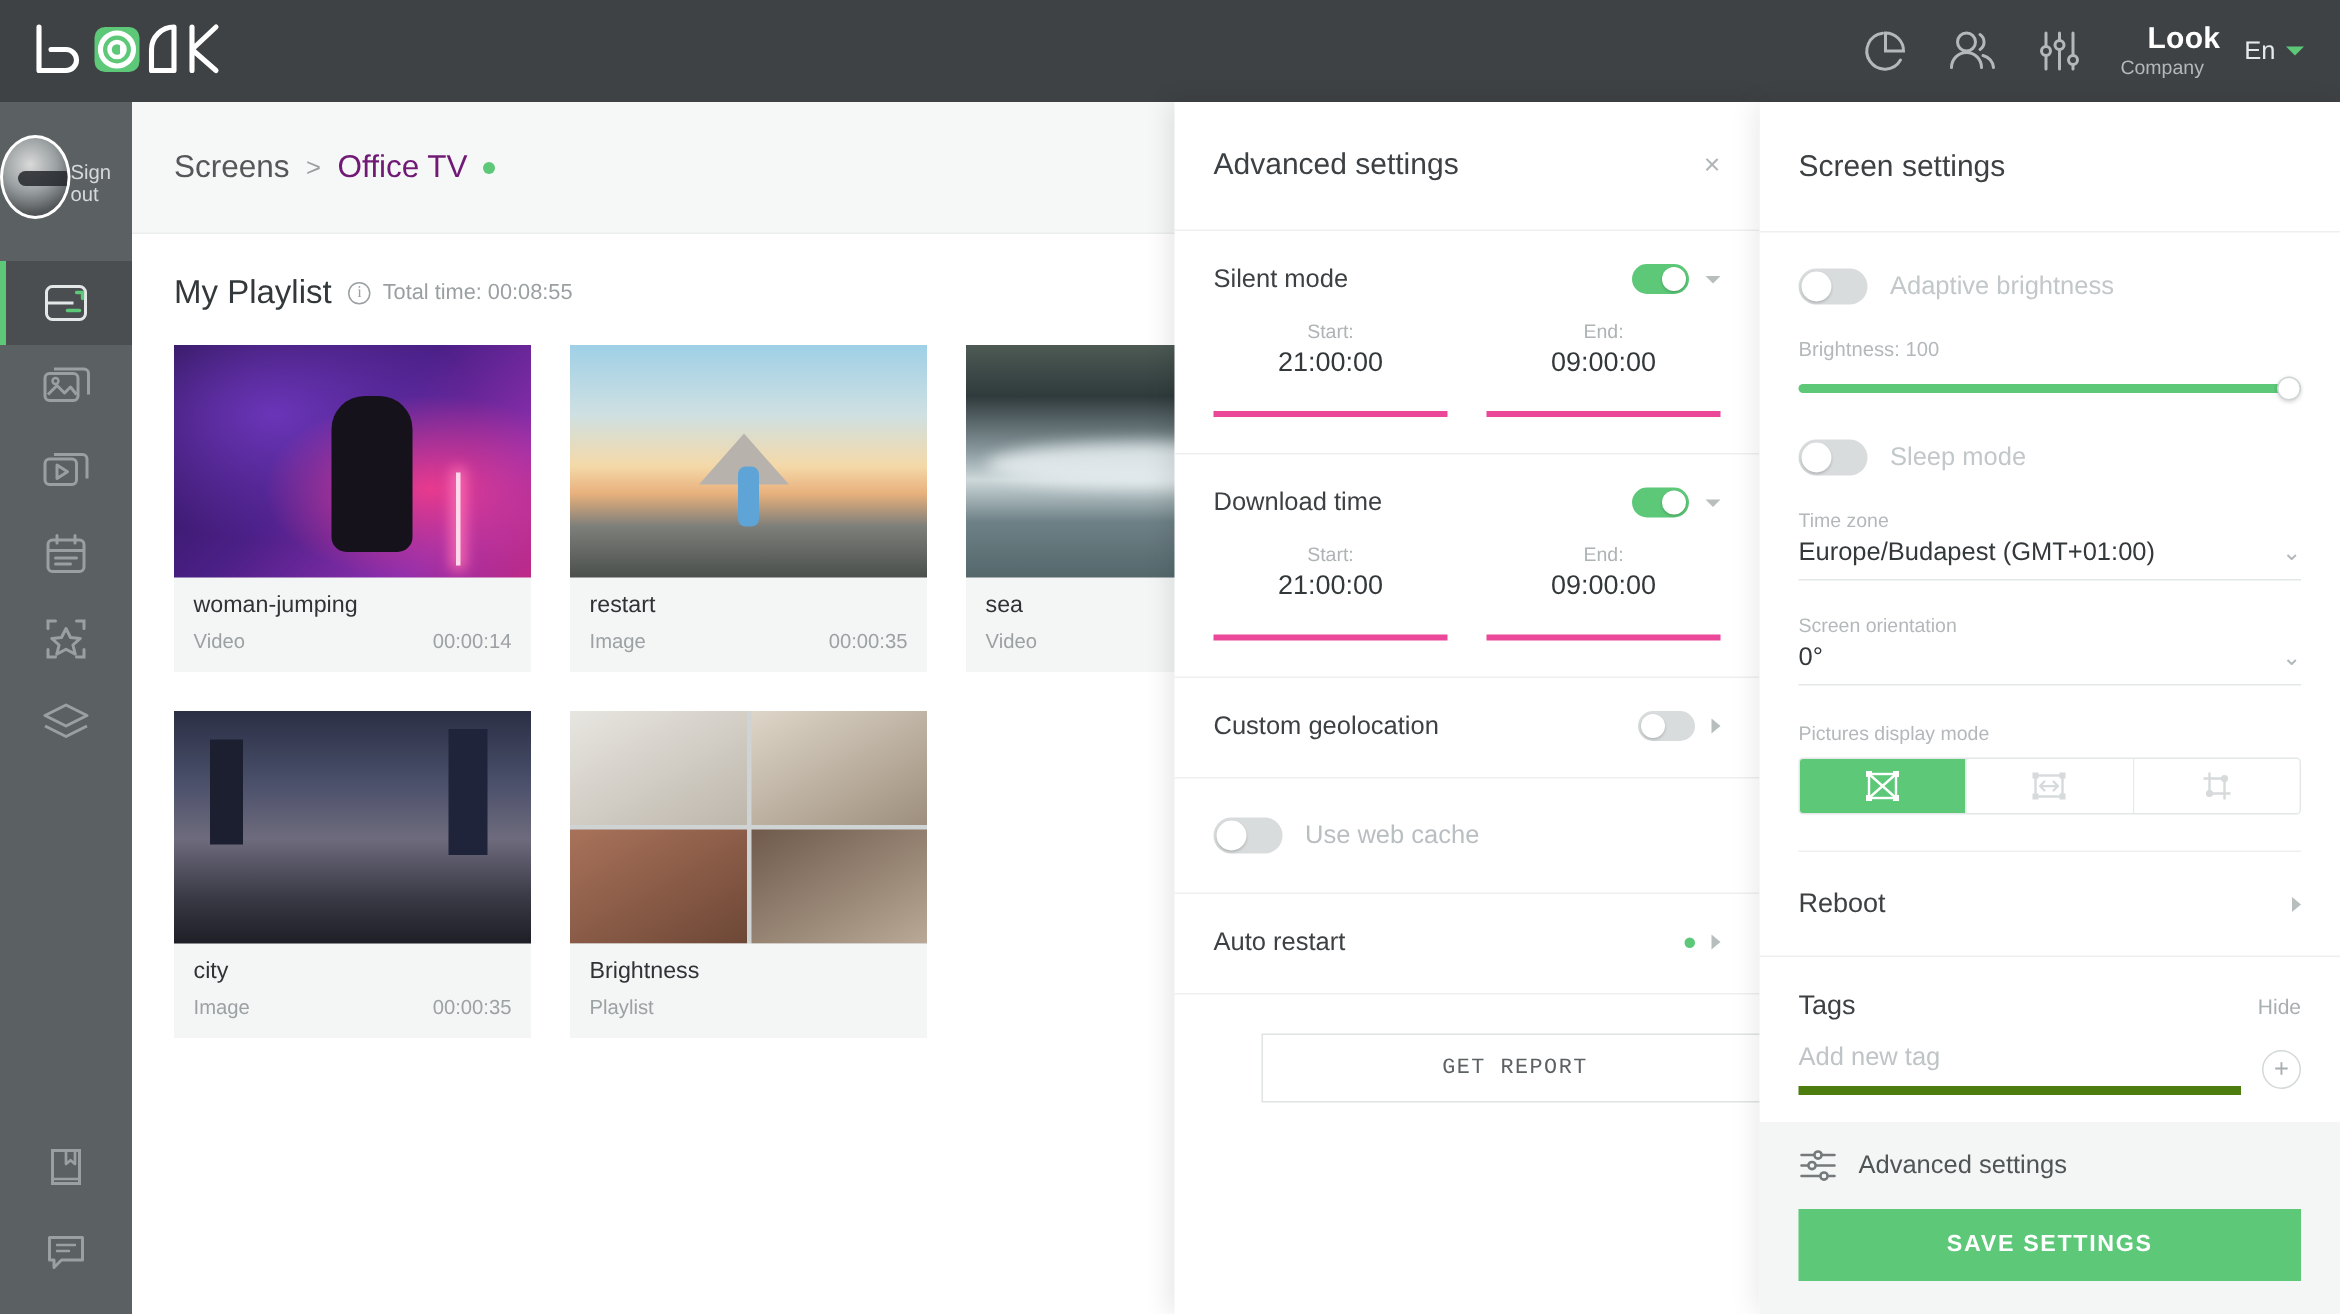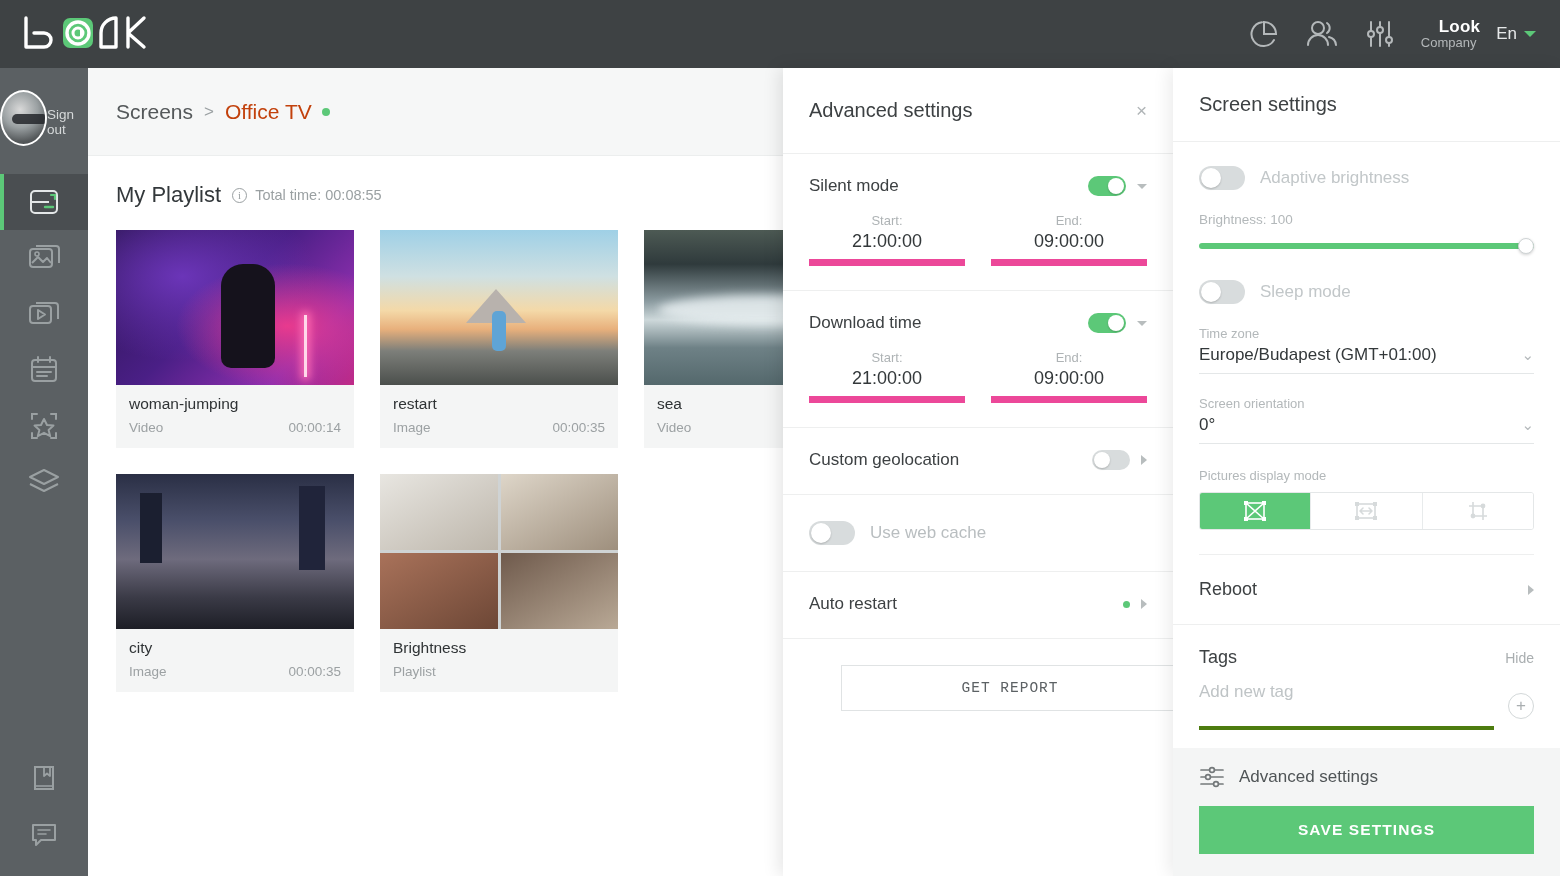--- a/index.html
+++ b/index.html
@@ -18,21 +18,21 @@
   .logo { margin-left: 22px; display: flex; align-items: center; }
   .topbar-right {
     margin-left: auto; display: flex; align-items: center; height: 68px;
     padding-right: 18px; gap: 0px;
   }
   .tb-icon {
     width: 58px; height: 68px; display: flex; align-items: center;
     justify-content: center; cursor: pointer;
   }
   .brand { margin-left: 12px; margin-right: 16px; line-height: 1.15; }
-  .brand-name { color: #ffffff; font-size: 17px; font-weight: bold; letter-spacing: .2px; margin-left: 18px;}
+  .brand-name { color: #ffffff; font-size: 20px; font-weight: bold; letter-spacing: .2px; margin-left: 18px;}
   .brand-sub { color: #b4b8ba; font-size: 13px; }
   .lang {
     color: #e6e8e9; font-size: 17px; display: flex; align-items: center;
     gap: 7px; cursor: pointer; padding-right: 6px;
   }
   .caret-grn {
     width: 0; height: 0; border-left: 6px solid transparent;
     border-right: 6px solid transparent; border-top: 6px solid #5cc878;
   }
 
@@ -68,21 +68,21 @@
   .main {
     position: absolute; left: 88px; top: 68px; width: 1472px; height: 808px;
     background: #ffffff;
   }
   .crumbbar {
     height: 88px; background: #f6f7f7; display: flex; align-items: center;
     padding-left: 28px; border-bottom: 1px solid #eceeee;
   }
   .crumb { font-size: 21px; color: #54585a; cursor: pointer; }
   .crumb-sep { font-size: 17px; color: #9aa0a2; margin: 0 11px; }
-  .crumb-cur { font-size: 21px; color: #c2410c; cursor: pointer; }
+  .crumb-cur { font-size: 21px; color: #701a75; cursor: pointer; }
   .dot-green { width: 8px; height: 8px; border-radius: 50%; background: #5cc878; margin-left: 10px; }
 
   .playhead { display: flex; align-items: center; padding: 26px 0 0 28px; }
   .playhead-title { font-size: 22px; color: #33383b; }
   .info-circle {
     width: 15px; height: 15px; border-radius: 50%; border: 1.4px solid #9aa0a2;
     color: #9aa0a2; font-size: 11px; line-height: 13px; text-align: center;
     margin: 0 8px 0 11px; font-family: "Liberation Serif", serif;
   }
   .playhead-meta { font-size: 14.5px; color: #9aa0a2; }
@@ -136,22 +136,22 @@
   .adv-close { margin-left: auto; color: #b0b5b7; font-size: 19px; cursor: pointer; }
   .sec { padding: 22px 26px 24px 26px; border-bottom: 1px solid #eeefef; }
   .sec-row { display: flex; align-items: center; }
   .sec-label { font-size: 17px; color: #3d4143; }
   .sec-label.dim { color: #b9bec0; }
   .sec-ctl { margin-left: auto; display: flex; align-items: center; gap: 11px; }
   .times { display: flex; gap: 26px; margin-top: 17px; text-align: center; }
   .tfield { flex: 1; }
   .tlabel { font-size: 13px; color: #aeb3b5; margin-bottom: 3px; }
   .tvalue {
-    font-size: 18px; color: #33383a; padding-bottom: 7px;
-    border-bottom: 7px solid #ec4899;
+    font-size: 18px; color: #33383a; padding-bottom: 22px;
+    border-bottom: 4px solid #ec4899;
   }
   .toggle {
     width: 38px; height: 20px; border-radius: 10px; position: relative; cursor: pointer;
   }
   .toggle.on { background: #5cc878; }
   .toggle.off { background: #d8dcdd; }
   .toggle .knob {
     position: absolute; top: 2px; width: 16px; height: 16px; border-radius: 50%;
     background: #ffffff; box-shadow: 0 1px 2px rgba(0,0,0,.2);
   }
@@ -226,22 +226,22 @@
     display: flex; align-items: center; padding: 24px 26px;
     border-bottom: 1px solid #eeefef; cursor: pointer;
   }
   .reboot-label { font-size: 18px; color: #3d4143; }
   .tags { padding: 22px 26px 18px 26px; }
   .tags-row { display: flex; align-items: baseline; }
   .tags-title { font-size: 18px; color: #3d4143; }
   .tags-hide { margin-left: auto; font-size: 14px; color: #a9aeb0; cursor: pointer; }
   .tag-input-row { display: flex; align-items: center; margin-top: 14px; gap: 14px; }
   .tag-input {
-    flex: 1; border: none; border-bottom: 4px solid #4d7c0f; outline: none;
-    font-size: 17px; color: #33383a; padding-bottom: 24px; background: transparent;
+    flex: 1; border: none; border-bottom: 6px solid #4d7c0f; outline: none;
+    font-size: 17px; color: #33383a; padding-bottom: 9px; background: transparent;
     font-family: "Liberation Sans", sans-serif;
   }
   .tag-input::placeholder { color: #bfc4c6; }
   .plus-btn {
     width: 26px; height: 26px; border-radius: 50%; border: 1.3px solid #d3d8d9;
     color: #a9aeb0; font-size: 17px; line-height: 23px; text-align: center;
     cursor: pointer; flex: none;
   }
   .scr-foot { margin-top: auto; background: #f4f5f5; padding: 18px 26px 22px 26px; }
   .adv-link { display: flex; align-items: center; gap: 14px; cursor: pointer; }

